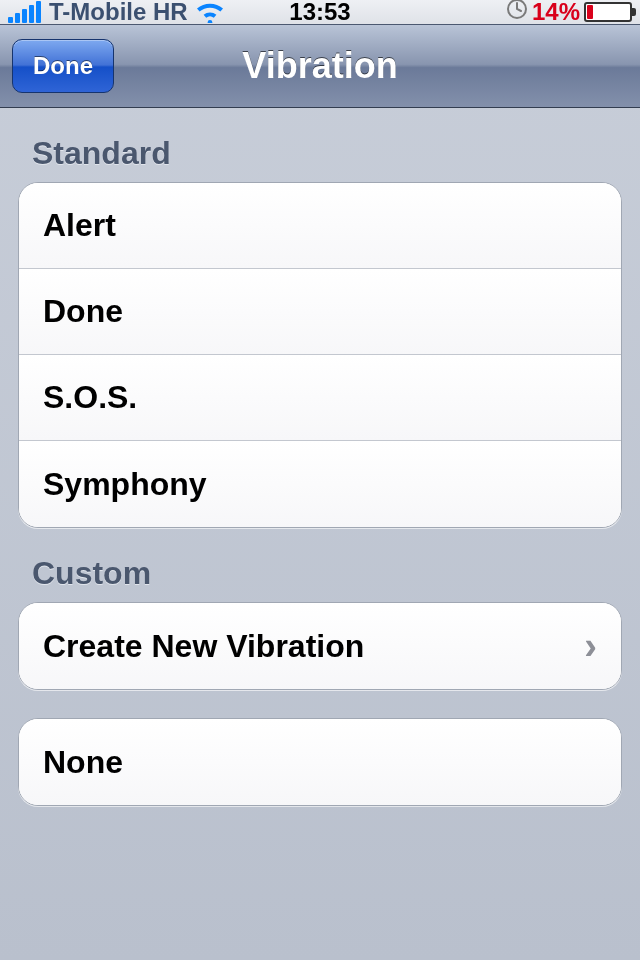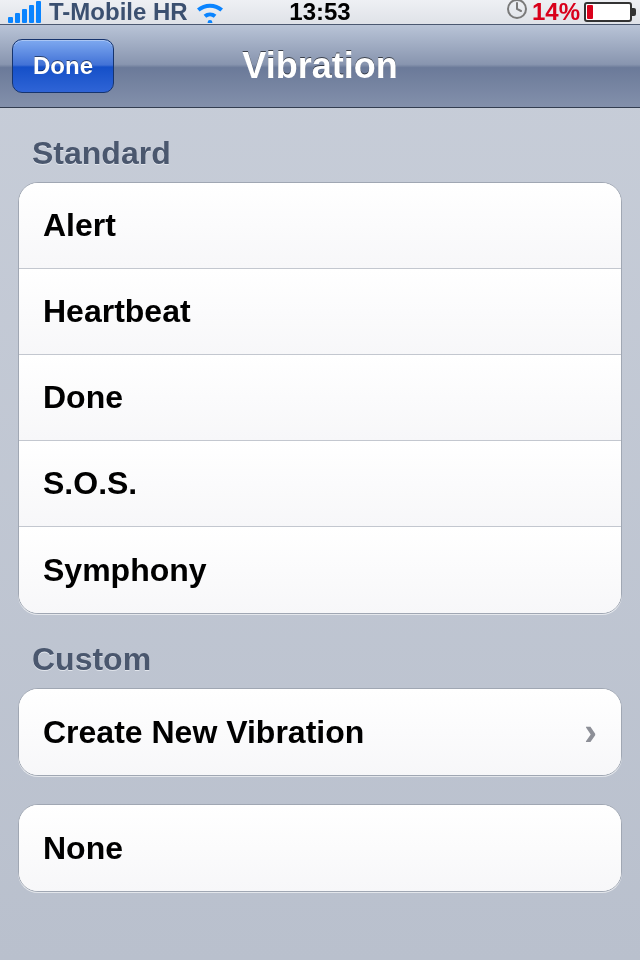--- a/index.html
+++ b/index.html
@@ -125,23 +125,20 @@
   <div class="nav-title">Vibration</div>
 </div>
 
 <div class="content">
   <div class="section-header">Standard</div>
   <div class="group">
     <div class="row">
         <span>Alert</span>
       </div>
     <div class="row">
-        <span>Heartbeat</span>
-      </div>
-    <div class="row">
         <span>Done</span>
       </div>
     <div class="row">
         <span>S.O.S.</span>
       </div>
     <div class="row">
         <span>Symphony</span>
       </div>
   </div>
 

